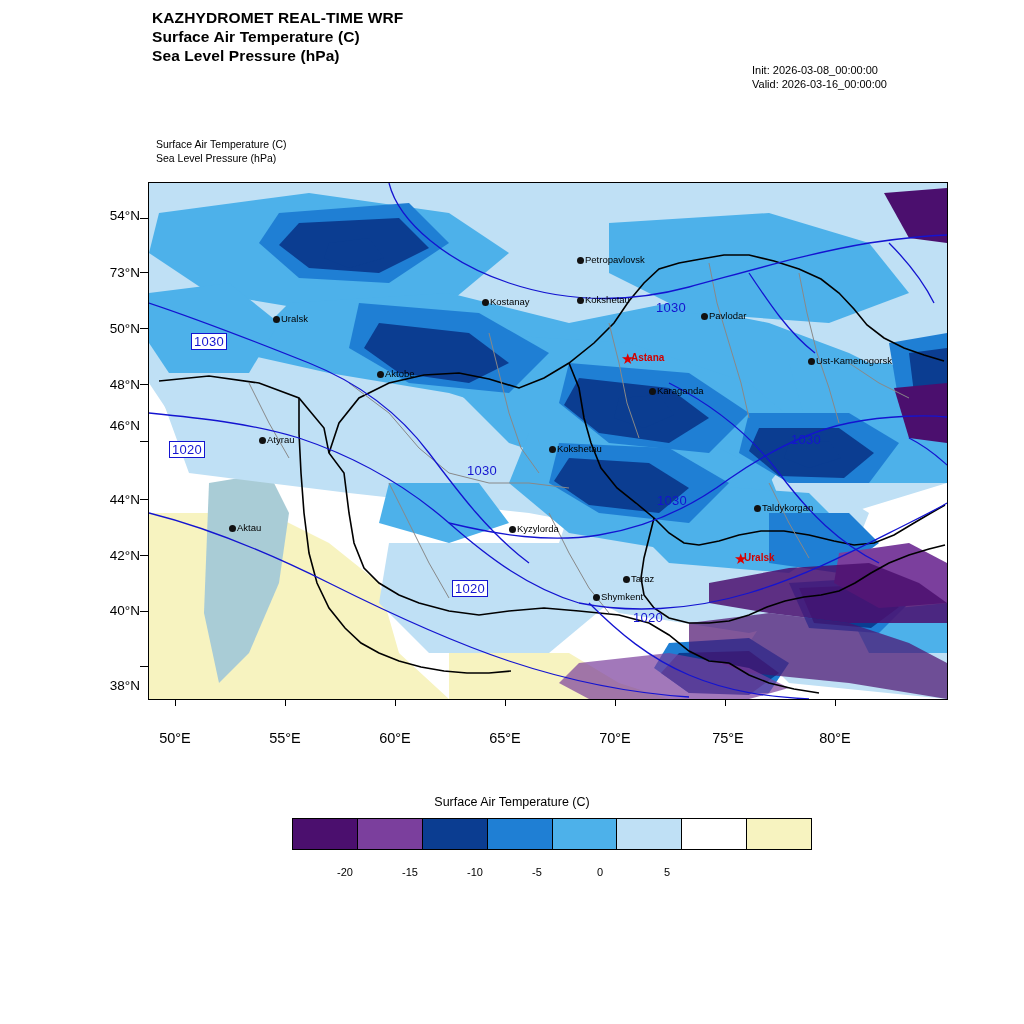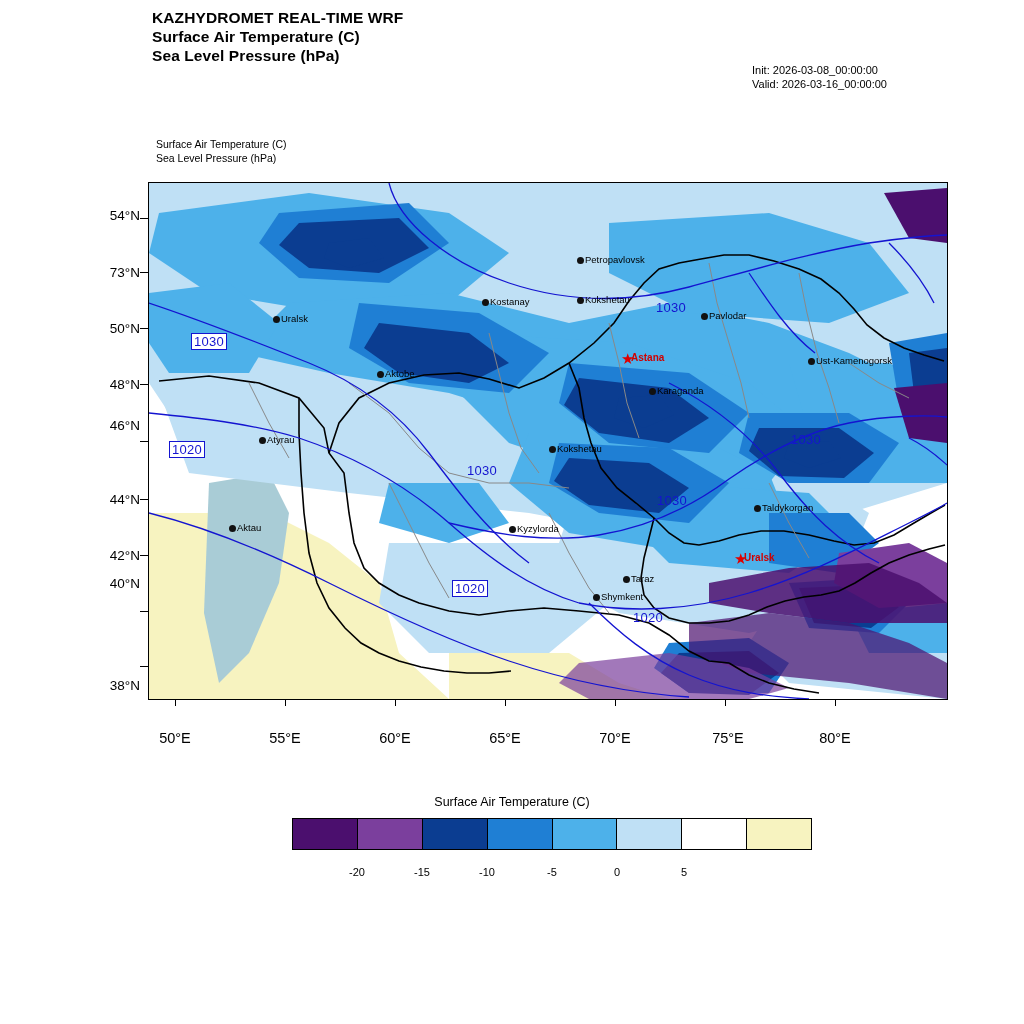--- a/index.html
+++ b/index.html
@@ -35,21 +35,21 @@
   
   .plab{position:absolute;font-size:13px;font-weight:normal;color:#1414d0;background:#ffffff;border:1px solid #1414d0;padding:0 2px;letter-spacing:0.3px;}
   .plab.nobox{border:none;background:transparent;}
 
   
   .cb-title{position:absolute;top:795px;left:0;width:1024px;text-align:center;font-size:12.5px;}
   .cb{position:absolute;left:292px;top:818px;width:518px;height:30px;border:1px solid #000;display:flex;}
   .cb div{flex:1;height:100%;border-right:1px solid #000;}
   .cb div:last-child{border-right:none;}
   .cb-ticks{position:absolute;left:292px;top:866px;width:518px;height:16px;}
-  .cb-ticks span{position:absolute;font-size:11px;text-align:center;width:40px;}
+  .cb-ticks span{position:absolute;font-size:11px;text-align:left;width:40px;}
 </style>
 </head>
 <body>
 
 <div class="title-block">
   <div class="title-line">KAZHYDROMET REAL-TIME WRF</div>
   <div class="title-line">Surface Air Temperature  (C)</div>
   <div class="title-line">Sea Level Pressure  (hPa)</div>
 </div>
 
@@ -61,21 +61,21 @@
 <div class="subcap l1">Surface Air Temperature   (C)</div>
 <div class="subcap l2">Sea Level Pressure   (hPa)</div>
 
 <div class="ylab" style="top:208px">54°N</div>
 <div class="ylab" style="top:265px">73°N</div>
 <div class="ylab" style="top:321px">50°N</div>
 <div class="ylab" style="top:377px">48°N</div>
 <div class="ylab" style="top:418px">46°N</div>
 <div class="ylab" style="top:492px">44°N</div>
 <div class="ylab" style="top:548px">42°N</div>
-<div class="ylab" style="top:576px">40°N</div>
+<div class="ylab" style="top:603px">40°N</div>
 <div class="ylab" style="top:678px">38°N</div>
 
 <div class="tick-y" style="top:218px"></div>
 <div class="tick-y" style="top:272px"></div>
 <div class="tick-y" style="top:328px"></div>
 <div class="tick-y" style="top:384px"></div>
 <div class="tick-y" style="top:441px"></div>
 <div class="tick-y" style="top:499px"></div>
 <div class="tick-y" style="top:555px"></div>
 <div class="tick-y" style="top:611px"></div>

